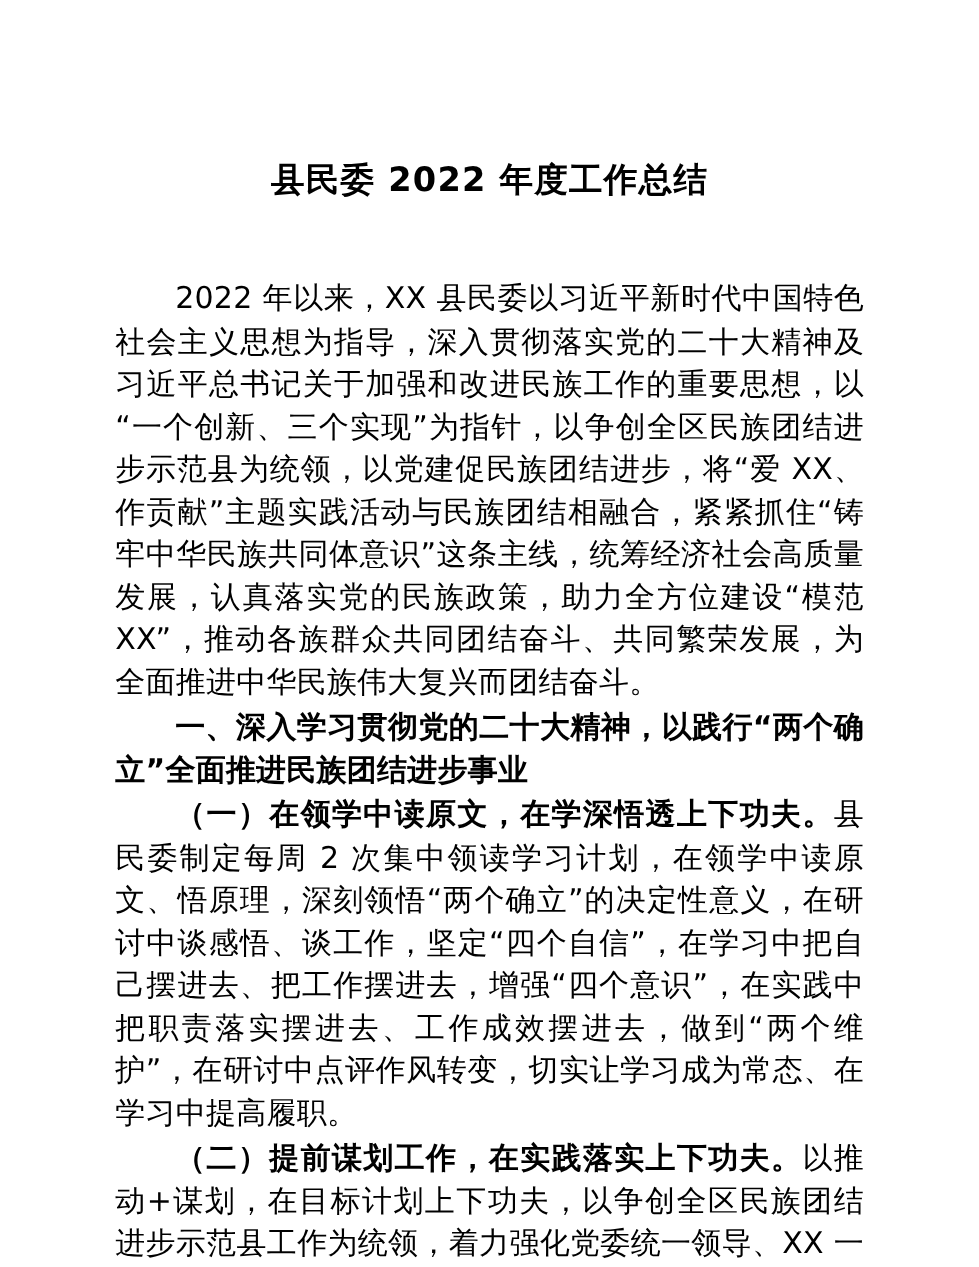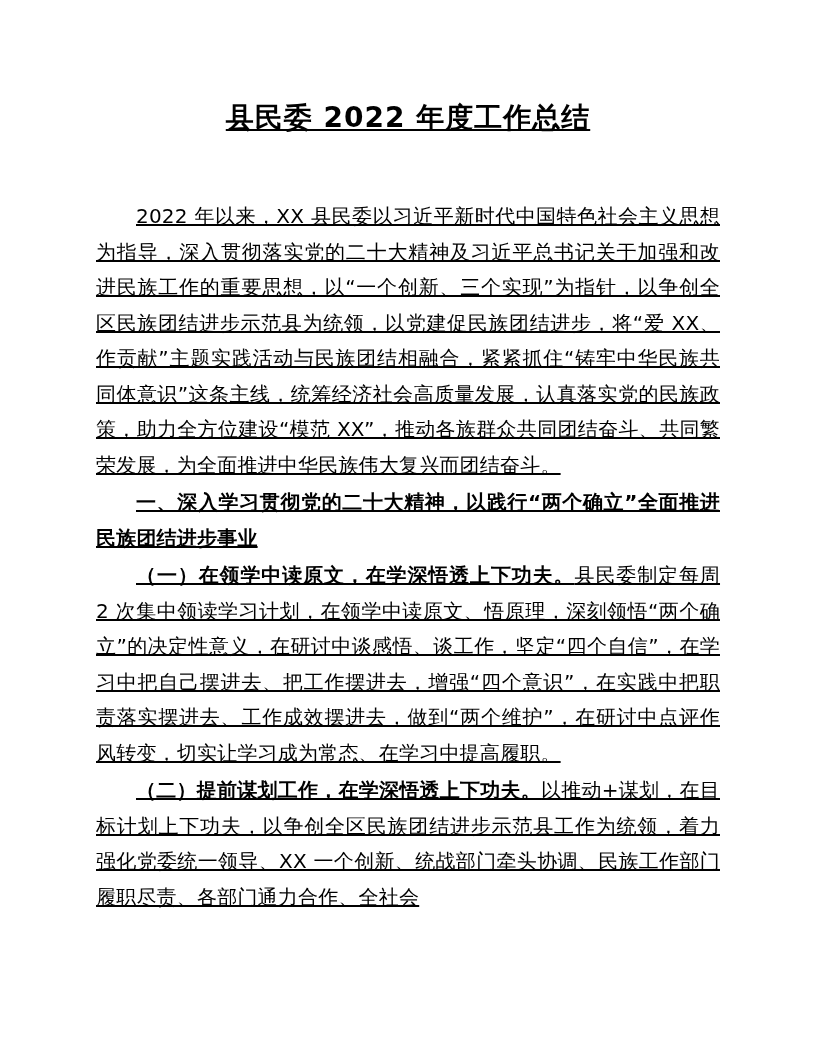--- a/index.html
+++ b/index.html
@@ -12,39 +12,38 @@
     height: 1056px;
     font-family: "DejaVu Sans", "Liberation Sans", sans-serif;
     color: #000000;
     overflow: hidden;
   }
   .page {
     position: relative;
     width: 816px;
     height: 832px;
     box-sizing: border-box;
-    padding: 88px 96px 60px 96px;
+    padding: 120px 96px 60px 96px;
     background: #ffffff;
-    text-decoration: underline;
   }
   .doc-title {
     text-align: center;
     font-family: "DejaVu Sans", "Liberation Sans", sans-serif;
     font-weight: bold;
     font-size: 28px;
     letter-spacing: 1px;
     margin: 10px 0 0 0;
     line-height: 1.4;
   }
   .body-block {
     margin-top: 62px;
   }
   p.para {
     margin: 0 0 0 0;
-    font-size: 20px;
+    font-size: 25px;
     line-height: 35.5px;
     text-align: justify;
     text-justify: inter-ideograph;
     text-indent: 2em;
     letter-spacing: 0.2px;
     font-family: "DejaVu Sans", "Liberation Sans", sans-serif;
   }
   p.para + p.para {
     margin-top: 2px;
   }
@@ -74,17 +73,17 @@
 
     <p class="para">2022 年以来，XX 县民委以习近平新时代中国特色社会主义思想为指导，深入贯彻落实党的二十大精神及习近平总书记关于加强和改进民族工作的重要思想，以“一个创新、三个实现”为指针，以争创全区民族团结进步示范县为统领，以党建促民族团结进步，将“爱 XX、作贡献”主题实践活动与民族团结相融合，紧紧抓住“铸牢中华民族共同体意识”这条主线，统筹经济社会高质量发展，认真落实党的民族政策，助力全方位建设“模范 XX”，推动各族群众共同团结奋斗、共同繁荣发展，为全面推进中华民族伟大复兴而团结奋斗。</p>
 
     <p class="para heading1">一、深入学习贯彻党的二十大精神，以践行“两个确立”全面推进民族团结进步事业</p>
 
     <p class="para">
       <span class="lead">（一）在领学中读原文，在学深悟透上下功夫。</span><span class="rest">县民委制定每周 2 次集中领读学习计划，在领学中读原文、悟原理，深刻领悟“两个确立”的决定性意义，在研讨中谈感悟、谈工作，坚定“四个自信”，在学习中把自己摆进去、把工作摆进去，增强“四个意识”，在实践中把职责落实摆进去、工作成效摆进去，做到“两个维护”，在研讨中点评作风转变，切实让学习成为常态、在学习中提高履职。</span>
     </p>
 
     <p class="para">
-      <span class="lead">（二）提前谋划工作，在学深悟透上下功夫。</span><span class="rest">以推动+谋划，在目标计划上下功夫，以争创全区民族团结进步示范县工作为统领，着力强化党委统一领导、XX 一个创新、统战部门牵头协调、民族工作部门履职尽责、各部门通力合作、全社会</span>
+      <span class="lead">（二）提前谋划工作，在实践落实上下功夫。</span><span class="rest">以推动+谋划，在目标计划上下功夫，以争创全区民族团结进步示范县工作为统领，着力强化党委统一领导、XX 一个创新、统战部门牵头协调、民族工作部门履职尽责、各部门通力合作、全社会</span>
     </p>
 
   </div>
 </div>
 
 </body></html>

